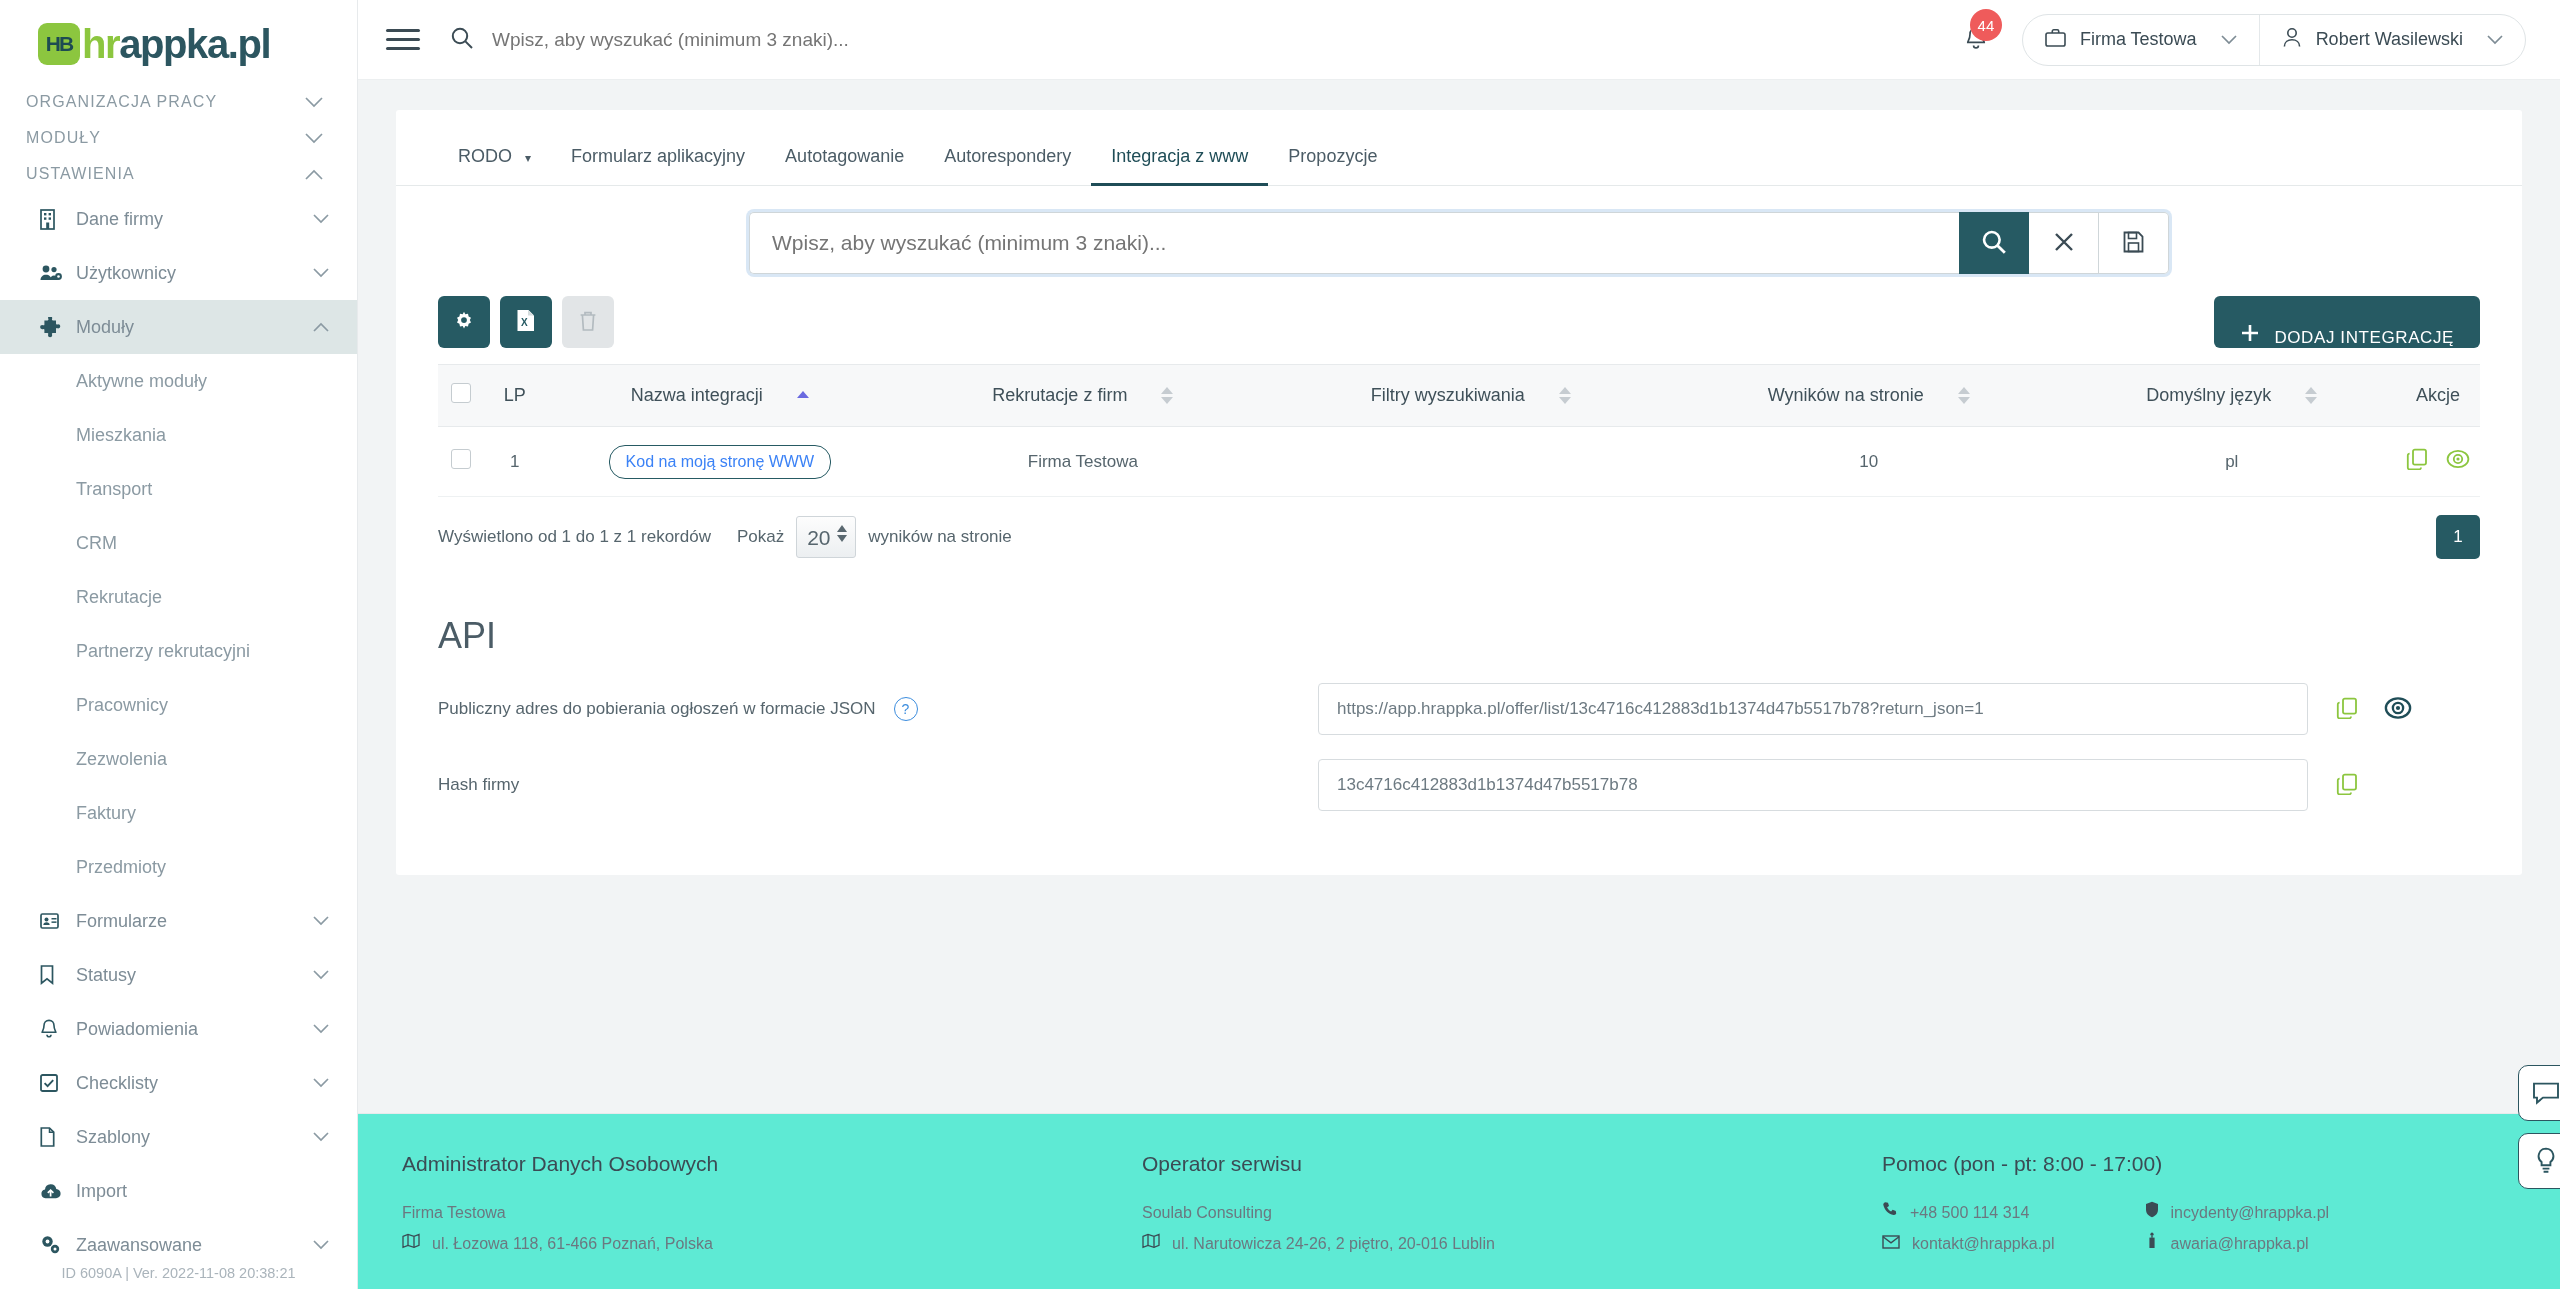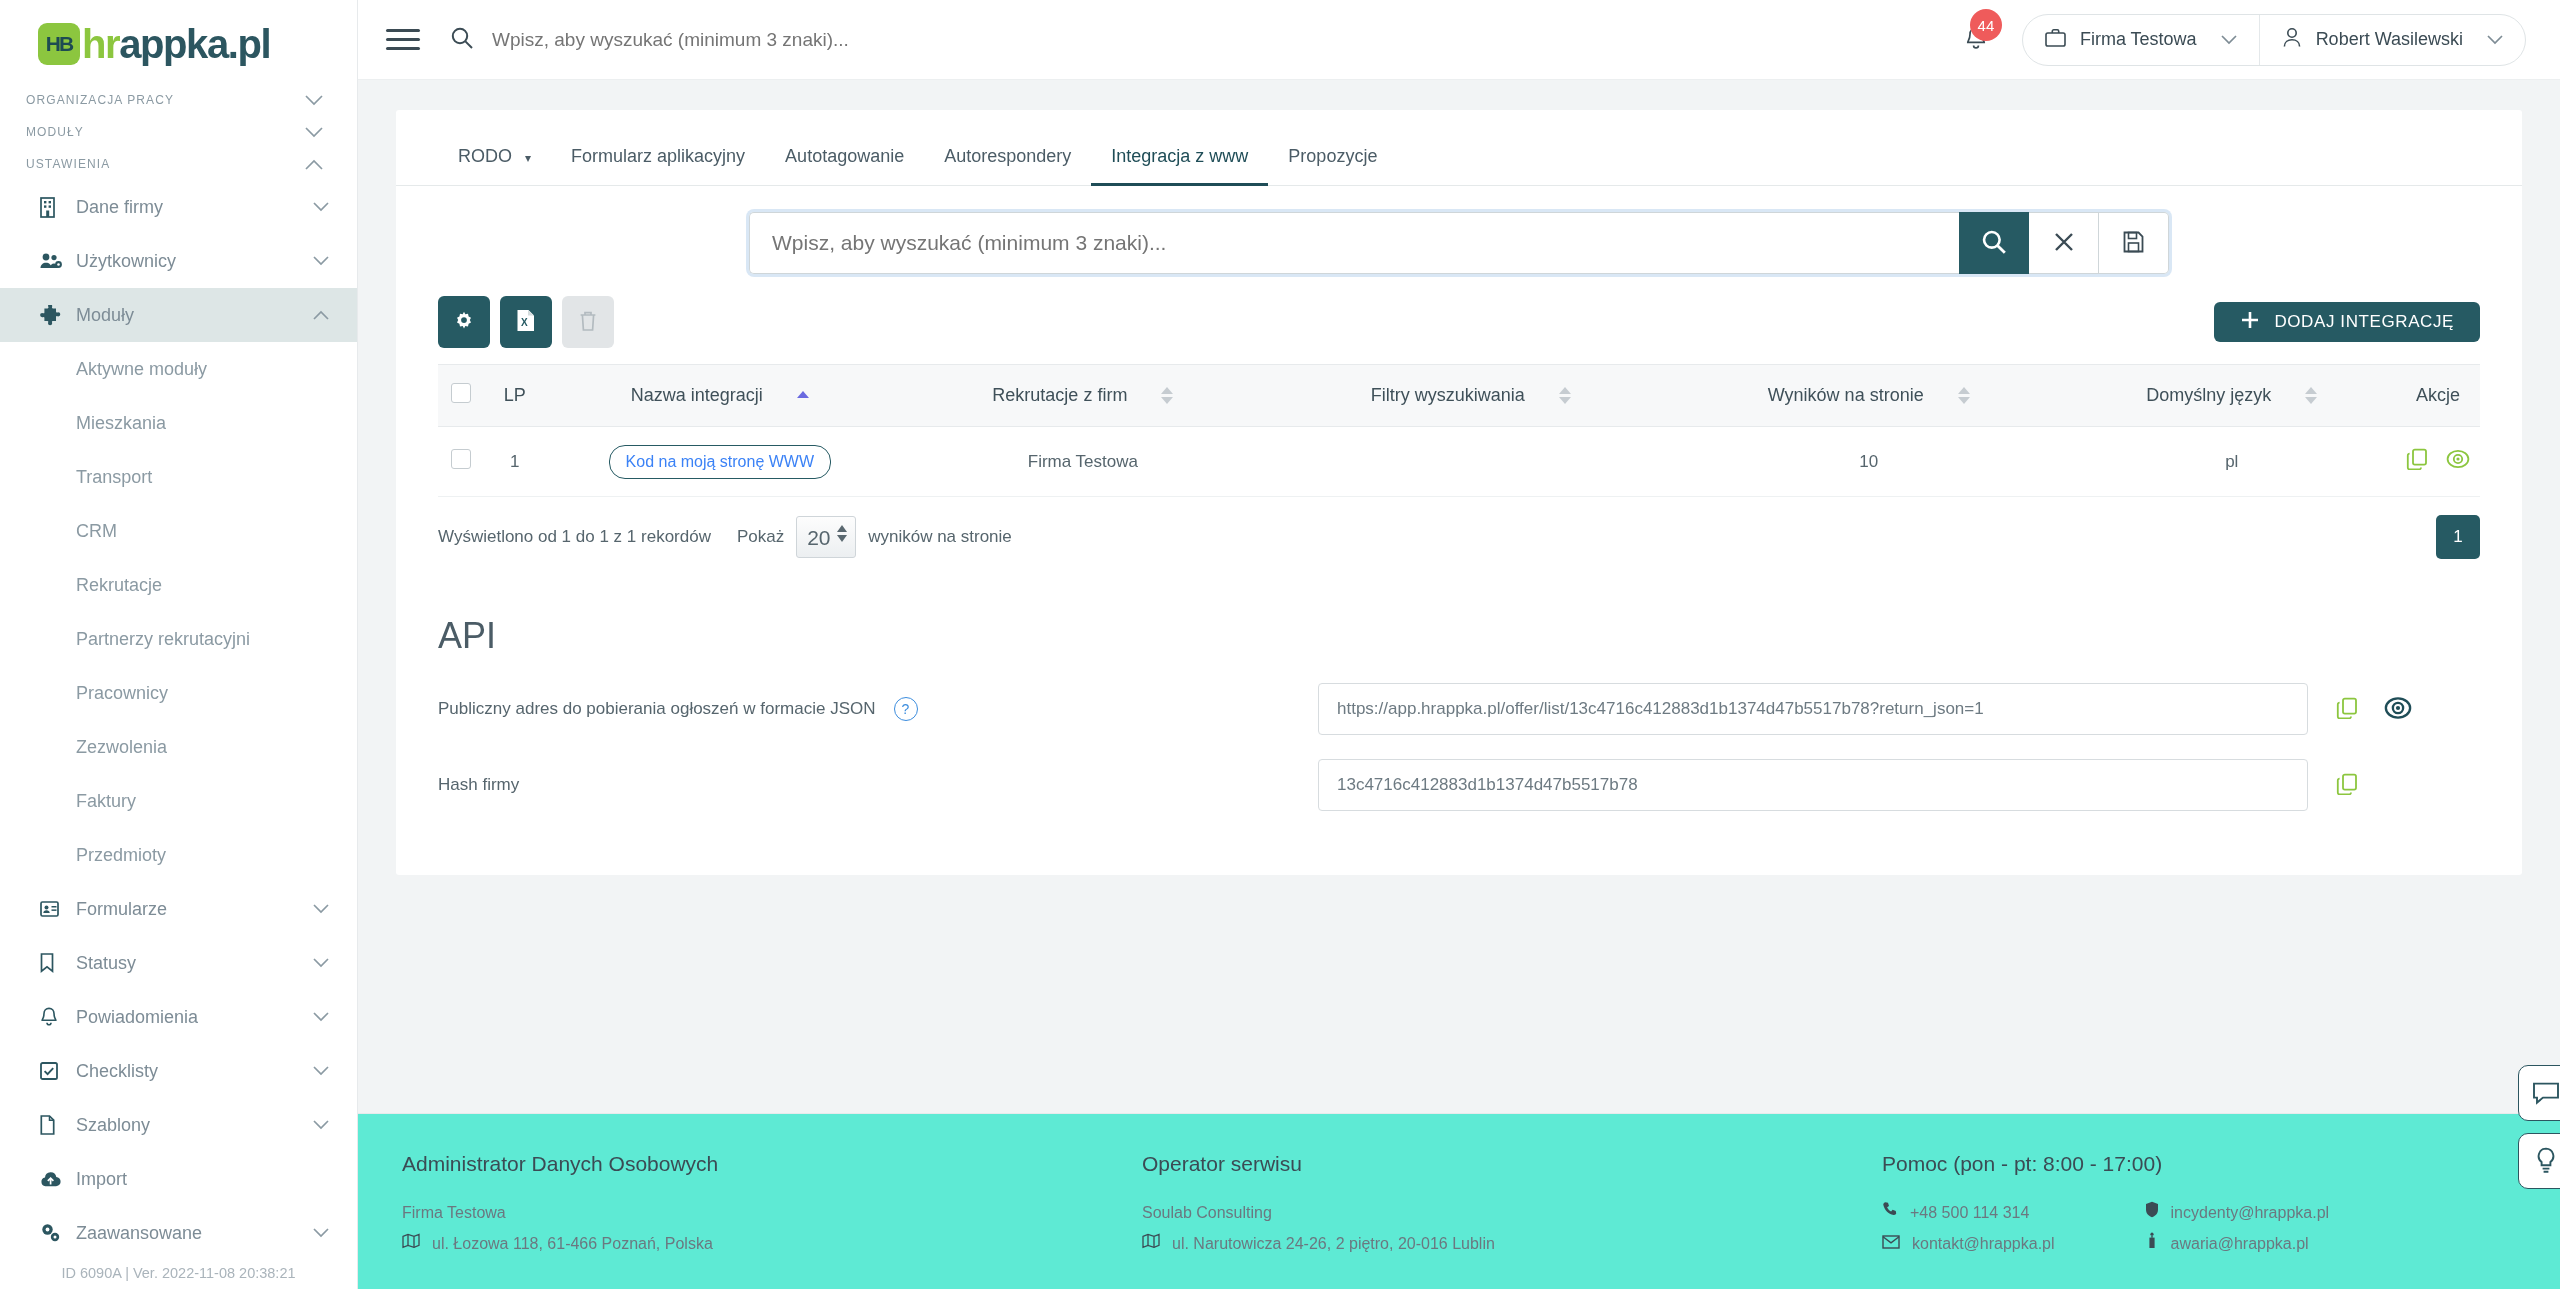--- a/index.html
+++ b/index.html
@@ -29,21 +29,21 @@
     font-family:"Liberation Sans",sans-serif;
   }
   .logo-text { font-size:40px; font-weight:bold; letter-spacing:-1.4px; margin-left:2px; }
   .logo-text .g { color:#8cc63f; }
   .logo-text .d { color:#2c5660; }
 
   .nav { padding-top:8px; }
   .nav-section {
     display:flex; align-items:center; justify-content:space-between;
     padding:9px 34px 9px 26px;
-    font-size:12px; letter-spacing:1.1px; color:#8b9aa3; text-transform:uppercase;
+    font-size:16px; letter-spacing:1.1px; color:#8b9aa3; text-transform:uppercase;
     cursor:pointer;
   }
   .nav-item {
     display:flex; align-items:center;
     height:54px; padding-left:40px; padding-right:28px;
     color:#7d8c96; font-size:18px; cursor:pointer;justify-content:center;
   }
   .nav-item .ico { width:36px; flex:0 0 36px; display:flex; align-items:center; color:#2c5660; }
   .nav-item .lbl { flex:1; }
   .nav-item .chev { color:#8b9aa3; }
@@ -107,22 +107,22 @@
           border:1px solid #cfd6d9; border-left:none; background:#fff; cursor:pointer; }
   .sbtn.primary { background:#265a63; border-color:#265a63; color:#fff; }
   .sbtn:last-child { border-radius:0 5px 5px 0; }
 
   .toolrow { display:flex; align-items:center; margin-top:22px; }
   .tbtn { width:52px;height:52px;border-radius:6px;background:#265a63;color:#fff;
           display:flex;align-items:center;justify-content:center;margin-right:10px;cursor:pointer; }
   .tbtn.disabled { background:#e2e5e7; color:#b3bbc0; cursor:default; }
   .addbtn {
     margin-left:auto; background:#265a63; color:#fff; border:none; border-radius:6px;
-    height:40px; padding:0 26px; font-size:17px; letter-spacing:.6px;
-    display:flex; align-items:center; gap:14px; cursor:pointer;
+    height:52px; padding:0 26px; font-size:17px; letter-spacing:.6px;
+    display:flex; align-items:flex-end; gap:14px; cursor:pointer;
     font-family:"Liberation Sans",sans-serif;
   }
 
   table.grid { width:100%; border-collapse:collapse; margin-top:16px; }
   table.grid thead th {
     background:#f7f8f9; border-top:1px solid #e7eaec; border-bottom:1px solid #e7eaec;
     height:62px; font-size:18px; font-weight:normal; color:#3f5059; padding:0 10px;
   }
   table.grid thead th .th-in { display:flex; align-items:center; justify-content:center; gap:34px; }
   table.grid tbody td { height:70px; border-bottom:1px solid #eef1f2; font-size:17px; color:#56656d; text-align:center; padding:0 10px;}

